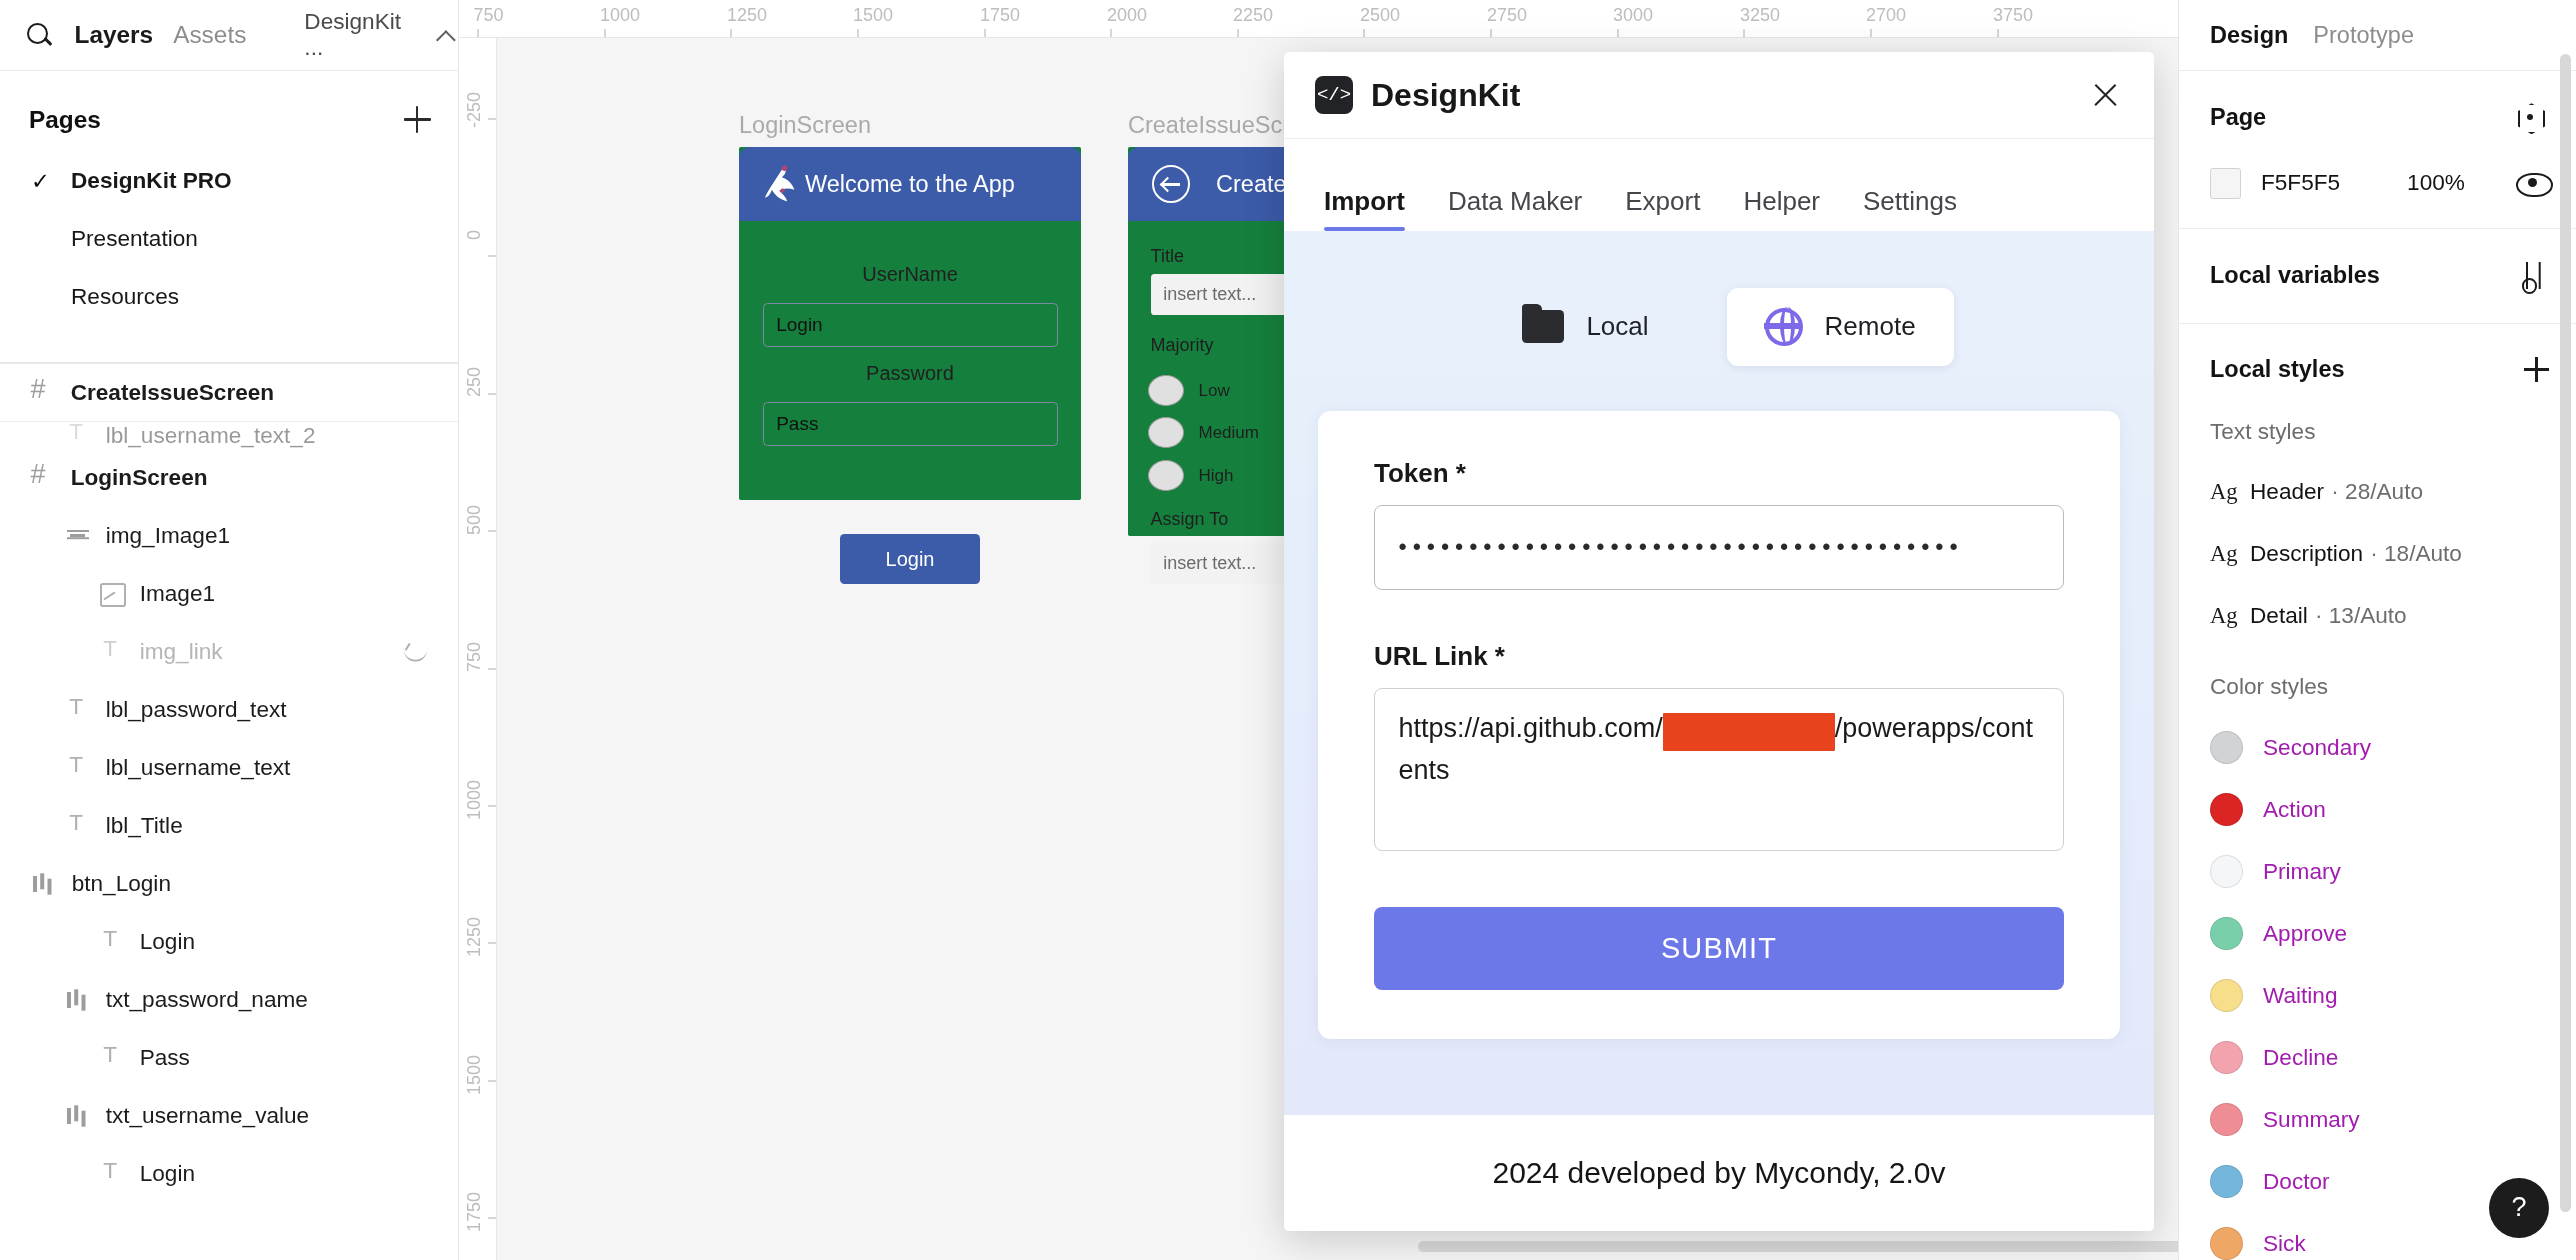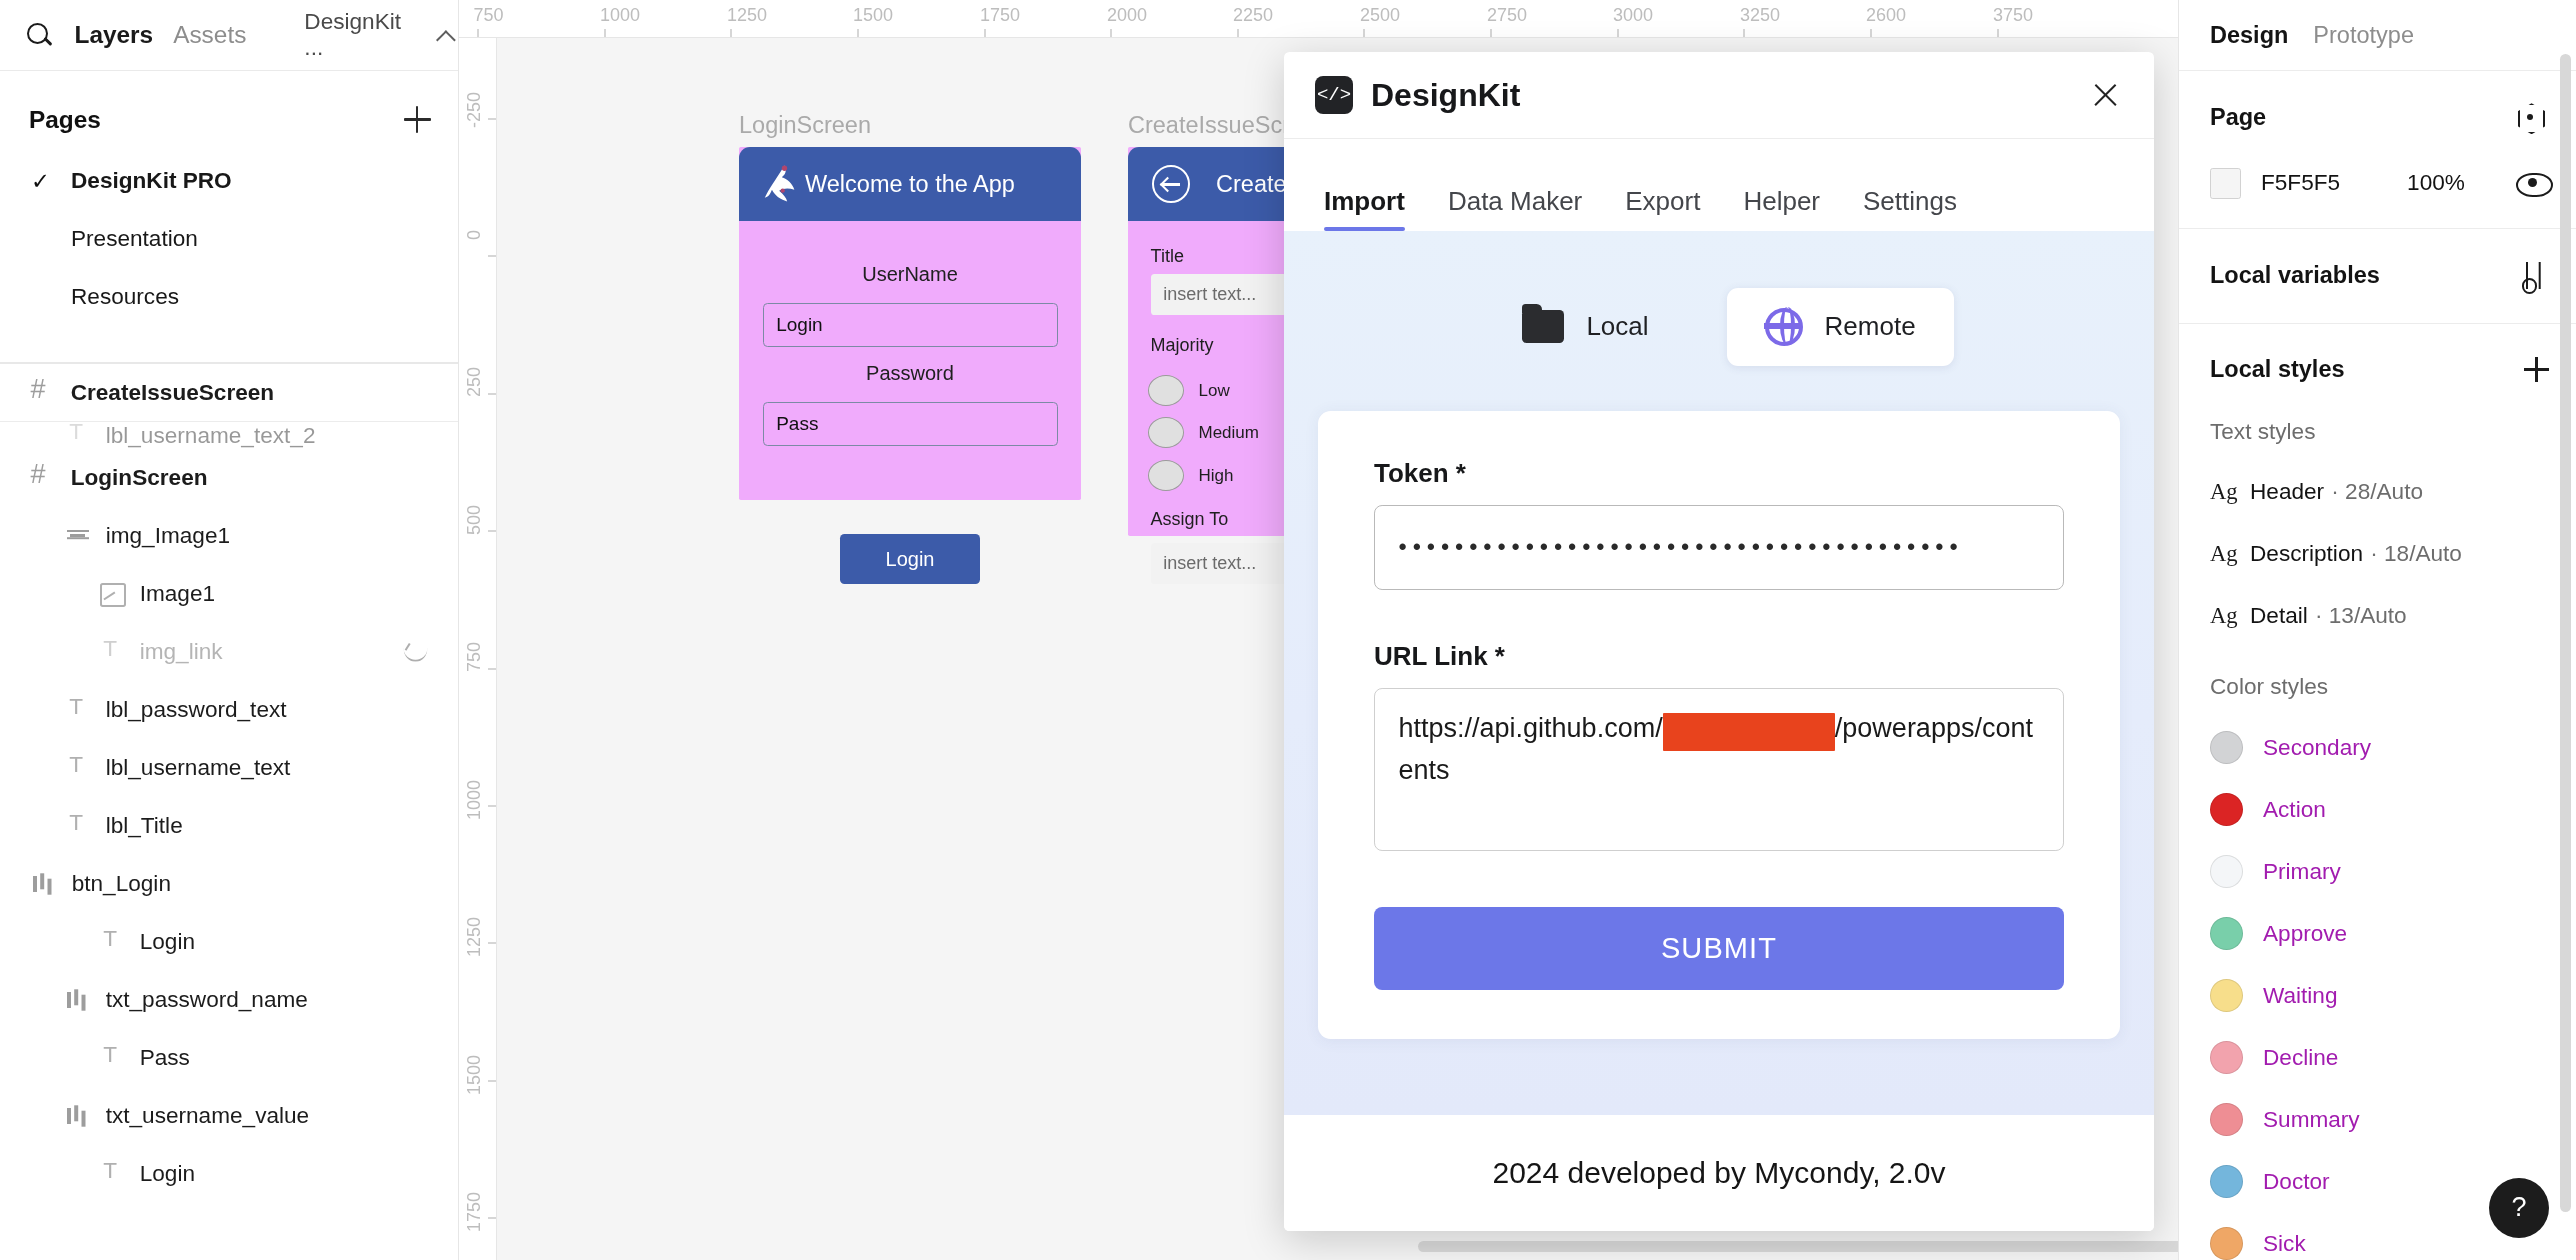--- a/index.html
+++ b/index.html
@@ -174,21 +174,21 @@
   }
   #canvas-surface {
     position: absolute; left: 38px; top: 38px;
     width: 1681px; height: 1223px; background: #f5f5f5;
   }
 
   .frame-label {
     position: absolute; font-size: 23.5px; color: #aaaaaa;
   }
   .phone {
-    position: absolute; background: #f0abfc; border-radius: 1.8px;
+    position: absolute; background: #15803d; border-radius: 1.8px;
   }
   .phone-bar {
     height: 74px; background: #3c5ba9; border-radius: 11px 11px 0 0;
     display: flex; align-items: center; position: relative;
   }
   .phone-bar .title {
     width: 100%; text-align: center; color: #fff; font-size: 23.5px;
   }
   .bar-logo {
     position: absolute; left: 23.5px; top: 14.5px; width: 43px; height: 43px;
@@ -567,21 +567,21 @@
       <div class="tick" style="left: 774px;">2250</div>
       <div class="tickmark" style="left: 778px;"></div>
       <div class="tick" style="left: 901px;">2500</div>
       <div class="tickmark" style="left: 904px;"></div>
       <div class="tick" style="left: 1028px;">2750</div>
       <div class="tickmark" style="left: 1031px;"></div>
       <div class="tick" style="left: 1154px;">3000</div>
       <div class="tickmark" style="left: 1158px;"></div>
       <div class="tick" style="left: 1281px;">3250</div>
       <div class="tickmark" style="left: 1284px;"></div>
-      <div class="tick" style="left: 1407px;">2600</div>
+      <div class="tick" style="left: 1407px;">2700</div>
       <div class="tickmark" style="left: 1411px;"></div>
       <div class="tick" style="left: 1534px;">3750</div>
       <div class="tickmark" style="left: 1538px;"></div>
     </div>
   <div id="ruler-v">
       <div class="tick" style="top: 54px;">-250</div>
       <div class="tickmark" style="top: 80px;"></div>
       <div class="tick" style="top: 192px;">0</div>
       <div class="tickmark" style="top: 217px;"></div>
       <div class="tick" style="top: 329px;">250</div>

